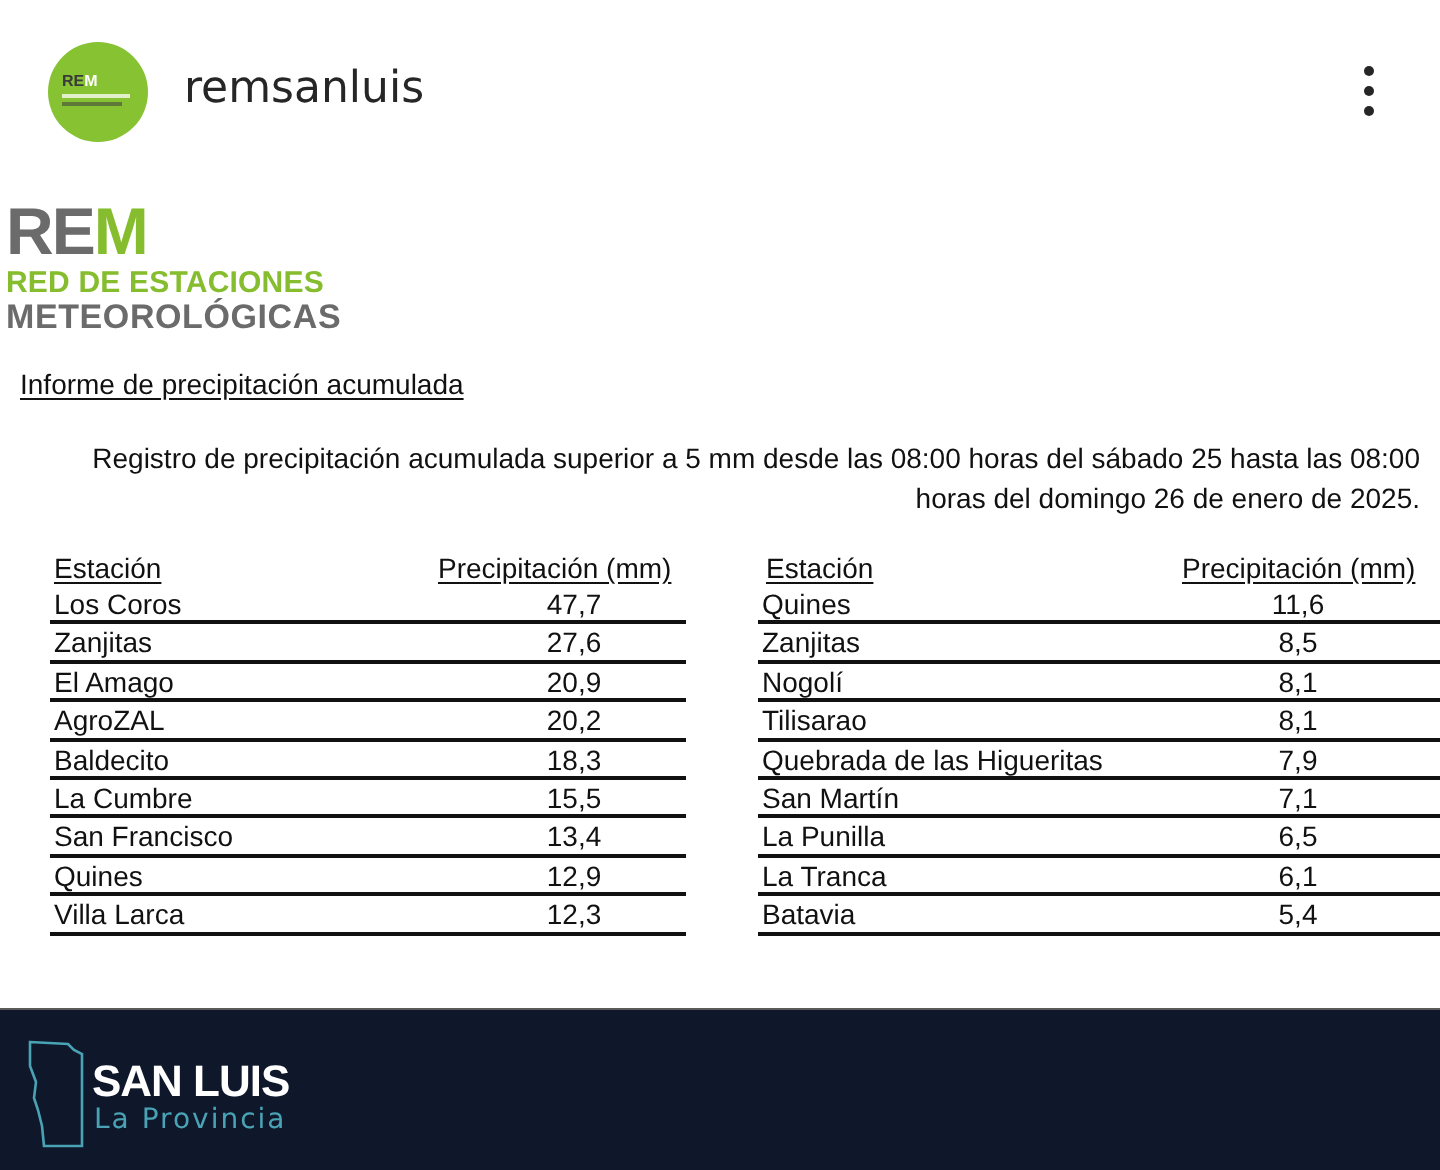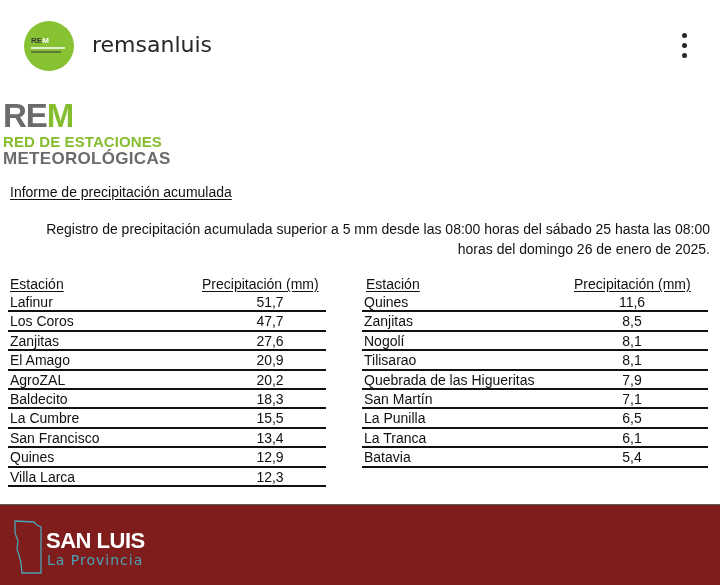--- a/index.html
+++ b/index.html
@@ -27,37 +27,37 @@
 
     .rem-logo { position: absolute; left: 3px; top: 8px; }
     .rem-logo .rem { font-family: "Liberation Sans", sans-serif; font-weight: bold; font-size: 33px; line-height: 32px; color: #6b6b6b; letter-spacing: -1px; }
     .rem-logo .rem .m { color: #86bd2f; }
     .rem-logo .line1 { font-size: 15px; line-height: 17px; color: #86bd2f; font-weight: bold; letter-spacing: 0.1px; margin-top: 1px; }
     .rem-logo .line2 { font-size: 17px; line-height: 17px; color: #6b6b6b; font-weight: bold; letter-spacing: 0.3px; }
 
     .report-title { position: absolute; left: 10px; top: 91px; font-size: 14px; line-height: 18px; color: #111; text-decoration: underline; text-underline-offset: 2px; }
     .report-desc { position: absolute; left: 10px; top: 127px; width: 700px; font-size: 14px; line-height: 20px; color: #111; text-align: right; }
 
-    .table { position: absolute; top: 183px; }
+    .table { position: absolute; top: 183px; margin-left: 17px; }
     .table.left { left: 8px; width: 318px; }
     .table.right { left: 362px; width: 346px; }
     .table .hdr { height: 18px; position: relative; }
     .table .hdr span { position: absolute; top: 0; font-size: 14px; line-height: 18px; text-decoration: underline; text-underline-offset: 2px; color: #111; }
     .table .row { position: relative; height: 19.4px; border-bottom: 2px solid #111; }
     .table .row span { position: absolute; top: 0; font-size: 14px; line-height: 18px; color: #111; }
     .table .name { left: 2px; }
     .table .val { transform: translateX(-50%); }
     .table.left .hdr .h-name { left: 2px; }
     .table.left .hdr .h-val { left: 194px; }
     .table.left .val { left: 262px; }
     .table.right .hdr .h-name { left: 4px; }
     .table.right .hdr .h-val { left: 212px; }
     .table.right .val { left: 270px; }
 
-    .footer-band { position: absolute; left: 0; top: 412px; width: 720px; height: 81px; background: #7f1d1d; border-top: 1px solid #5a5a5a; }
+    .footer-band { position: absolute; left: 0; top: 412px; width: 720px; height: 81px; background: #0f172a; border-top: 1px solid #5a5a5a; }
     .province-map { position: absolute; left: 12px; top: 14px; width: 32px; height: 56px; }
     .sanluis-title { position: absolute; left: 46px; top: 25px; font-family: "Liberation Sans", sans-serif; font-weight: bold; font-size: 22px; line-height: 22px; color: #ffffff; letter-spacing: -0.5px; }
     .sanluis-sub { position: absolute; left: 47px; top: 47px; font-family: "DejaVu Sans", sans-serif; font-size: 14px; line-height: 16px; color: #4aa3b5; letter-spacing: 1px; }
   </style>
 </head>
 <body>
 
 <div class="post-header">
   <div class="avatar">
     <div class="mini-rem">RE<span class="m">M</span></div>
@@ -80,24 +80,20 @@
   </div>
 
   <div class="report-title">Informe de precipitación acumulada</div>
   <div class="report-desc">Registro de precipitación acumulada superior a 5 mm desde las 08:00 horas del sábado 25 hasta las 08:00 horas del domingo 26 de enero de 2025.</div>
 
   <div class="table left">
     <div class="hdr">
       <span class="h-name">Estación</span>
       <span class="h-val">Precipitación (mm)</span>
     </div>
-    <div class="row">
-        <span class="name">Lafinur</span>
-        <span class="val">51,7</span>
-      </div>
     <div class="row">
         <span class="name">Los Coros</span>
         <span class="val">47,7</span>
       </div>
     <div class="row">
         <span class="name">Zanjitas</span>
         <span class="val">27,6</span>
       </div>
     <div class="row">
         <span class="name">El Amago</span>

